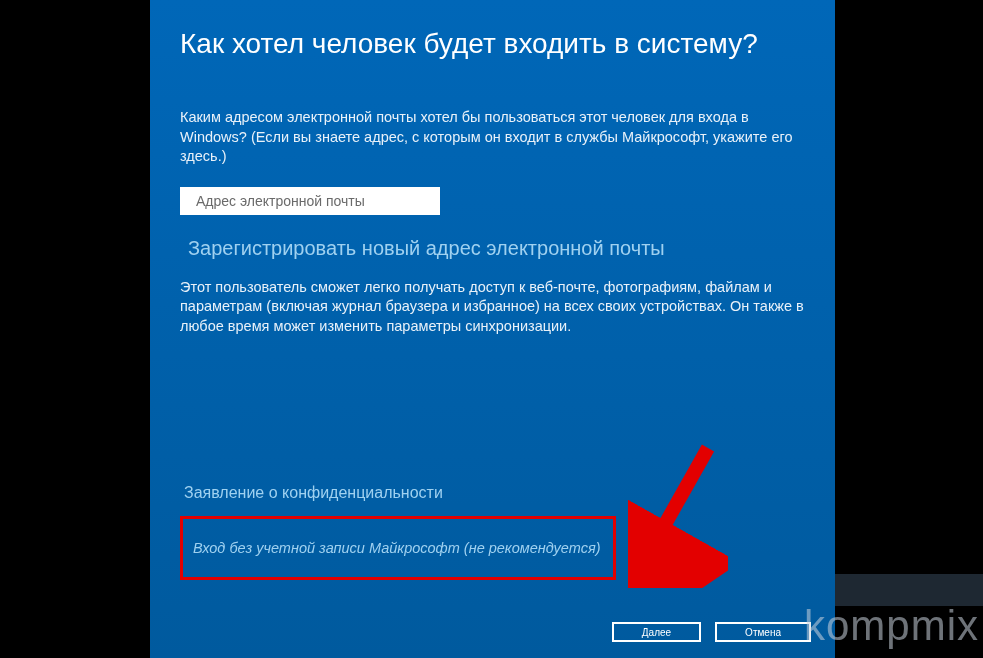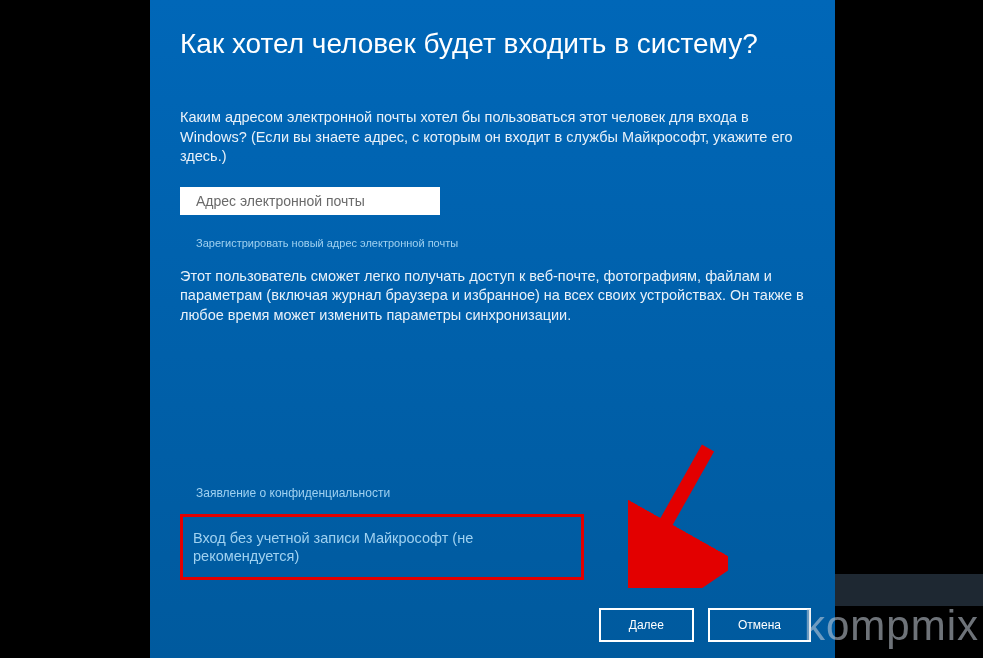--- a/index.html
+++ b/index.html
@@ -48,68 +48,69 @@
       font-size: 14px;
       color: #444;
       font-family: inherit;
     }
     .email-input::placeholder {
       color: #6a6a6a;
     }
     .link-register {
       display: block;
       margin-top: 22px;
-      margin-left: 16px;
-      font-size: 11px;
+      margin-left: 8px;
+      font-size: 20px;
       color: #9fd1f0;
       cursor: pointer;
     }
     .desc {
       margin-top: 18px;
       font-size: 14.5px;
       line-height: 1.35;
       color: #e8f1f9;
     }
     .bottom-links {
       position: absolute;
       bottom: 78px;
       left: 30px;
     }
     .privacy-link {
       display: block;
-      margin-left: 16px;
-      font-size: 12px;
+      margin-left: 4px;
+      font-size: 16px;
       color: #9fd1f0;
       cursor: pointer;
       margin-bottom: 14px;
     }
     .no-account-wrap {
       border: 3px solid #e30000;
-      padding: 12px 10px;
-      width: 404px;
+      padding: 20px 10px;
+      width: 436px;
+      font-style: italic;
     }
     .no-account-link {
       font-size: 14.5px;
       color: #9fd1f0;
       cursor: pointer;
     }
     .button-row {
       position: absolute;
       bottom: 16px;
       right: 24px;
       display: flex;
       gap: 14px;
     }
     .btn {
       min-width: 86px;
-      height: 34px;
+      height: 20px;
       border: 2px solid #fff;
       background: transparent;
       color: #fff;
-      font-size: 12px;
+      font-size: 10px;
       font-family: inherit;
       cursor: pointer;
       padding: 0 28px;
     }
     .arrow {
       position: absolute;
       left: 628px;
       top: 438px;
       pointer-events: none;
     }

